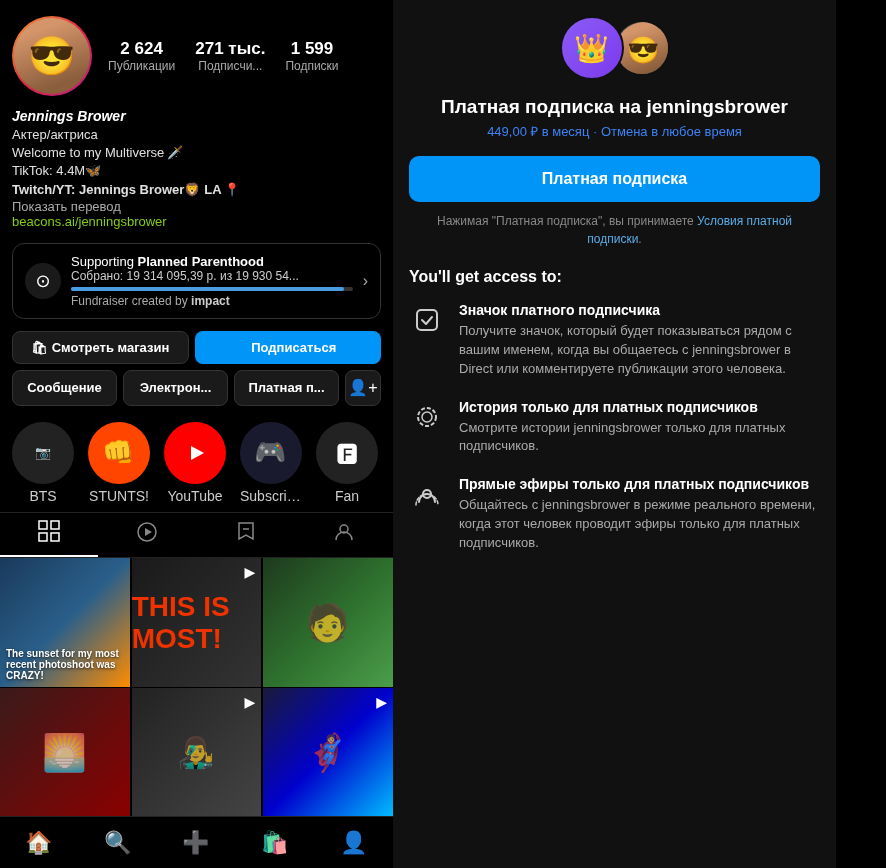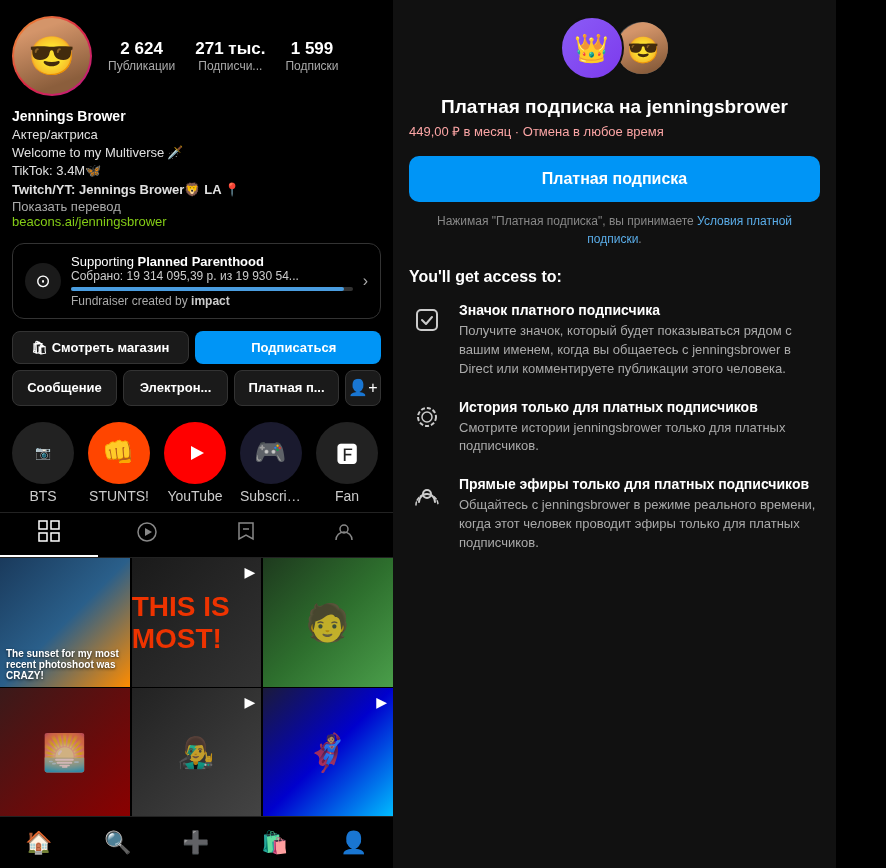--- a/index.html
+++ b/index.html
@@ -60,20 +60,21 @@
     }
 
     
     .bio-section {
       padding: 4px 12px 8px 12px;
     }
     .bio-name {
       font-weight: 700;
       font-size: 14px;
       margin-bottom: 2px;
+      font-style: italic;
     }
     .bio-text {
       font-size: 13px;
       line-height: 1.4;
       color: #e0e0e0;
     }
     .bio-link {
       color: #84cc16;
       font-size: 13px;
     }
@@ -347,21 +348,22 @@
     }
 
     .sub-title {
       font-size: 19px;
       font-weight: 700;
       text-align: center;
       margin-bottom: 4px;
     }
     .sub-price {
       font-size: 13px;
-      color: #fca5a5;
+      color: #3b82f6;
+      text-align: center;
       margin-bottom: 16px;
     }
 
     .btn-subscribe {
       width: 100%;
       padding: 14px;
       background: #0095f6;
       color: #fff;
       border: none;
       border-radius: 10px;
@@ -488,21 +490,21 @@
         <span class="stat-number">1 599</span>
         <span class="stat-label">Подписки</span>
       </div>
     </div>
   </div>
 
   <div class="bio-section">
     <div class="bio-name">Jennings Brower</div>
     <div class="bio-text">Актер/актриса</div>
     <div class="bio-text">Welcome to my Multiverse 🗡️</div>
-    <div class="bio-text">TikTok: 3.4M🦋</div>
+    <div class="bio-text">TikTok: 4.4M🦋</div>
     <div class="bio-text"><span style="font-weight:700">Twitch/YT: Jennings Brower🦁 LA 📍</span></div>
     <div class="show-translation">Показать перевод</div>
     <div class="bio-link">beacons.ai/jenningsbrower</div>
   </div>
 
   <div class="fundraiser-box">
     <div class="fundraiser-icon">⊙</div>
     <div class="fundraiser-content">
       <div class="fundraiser-title">
         Supporting <span class="bold">Planned Parenthood</span>

